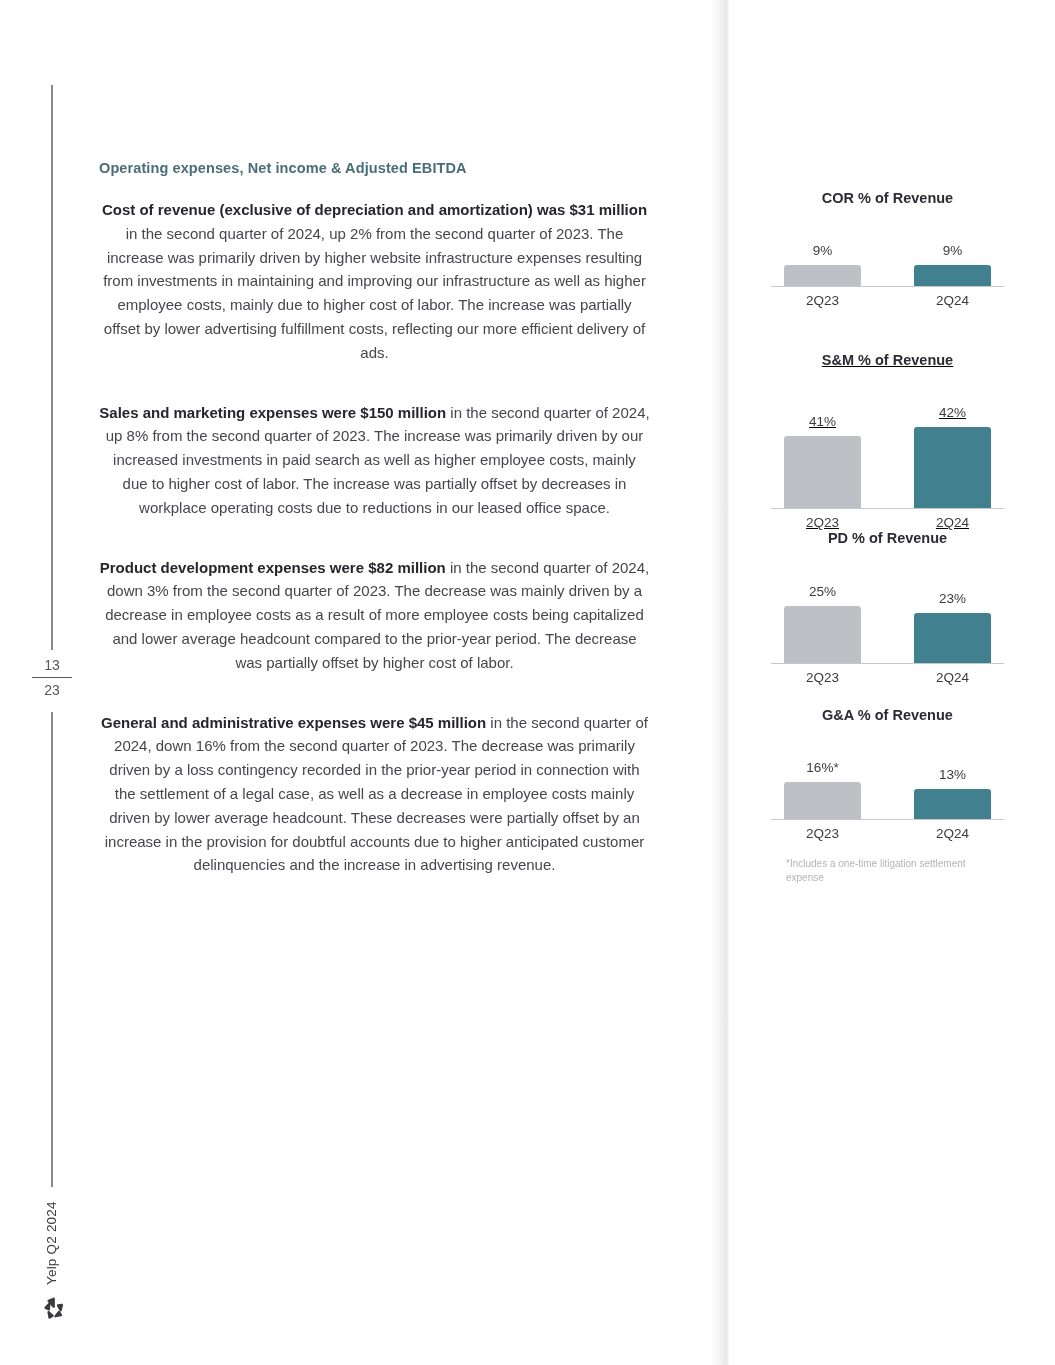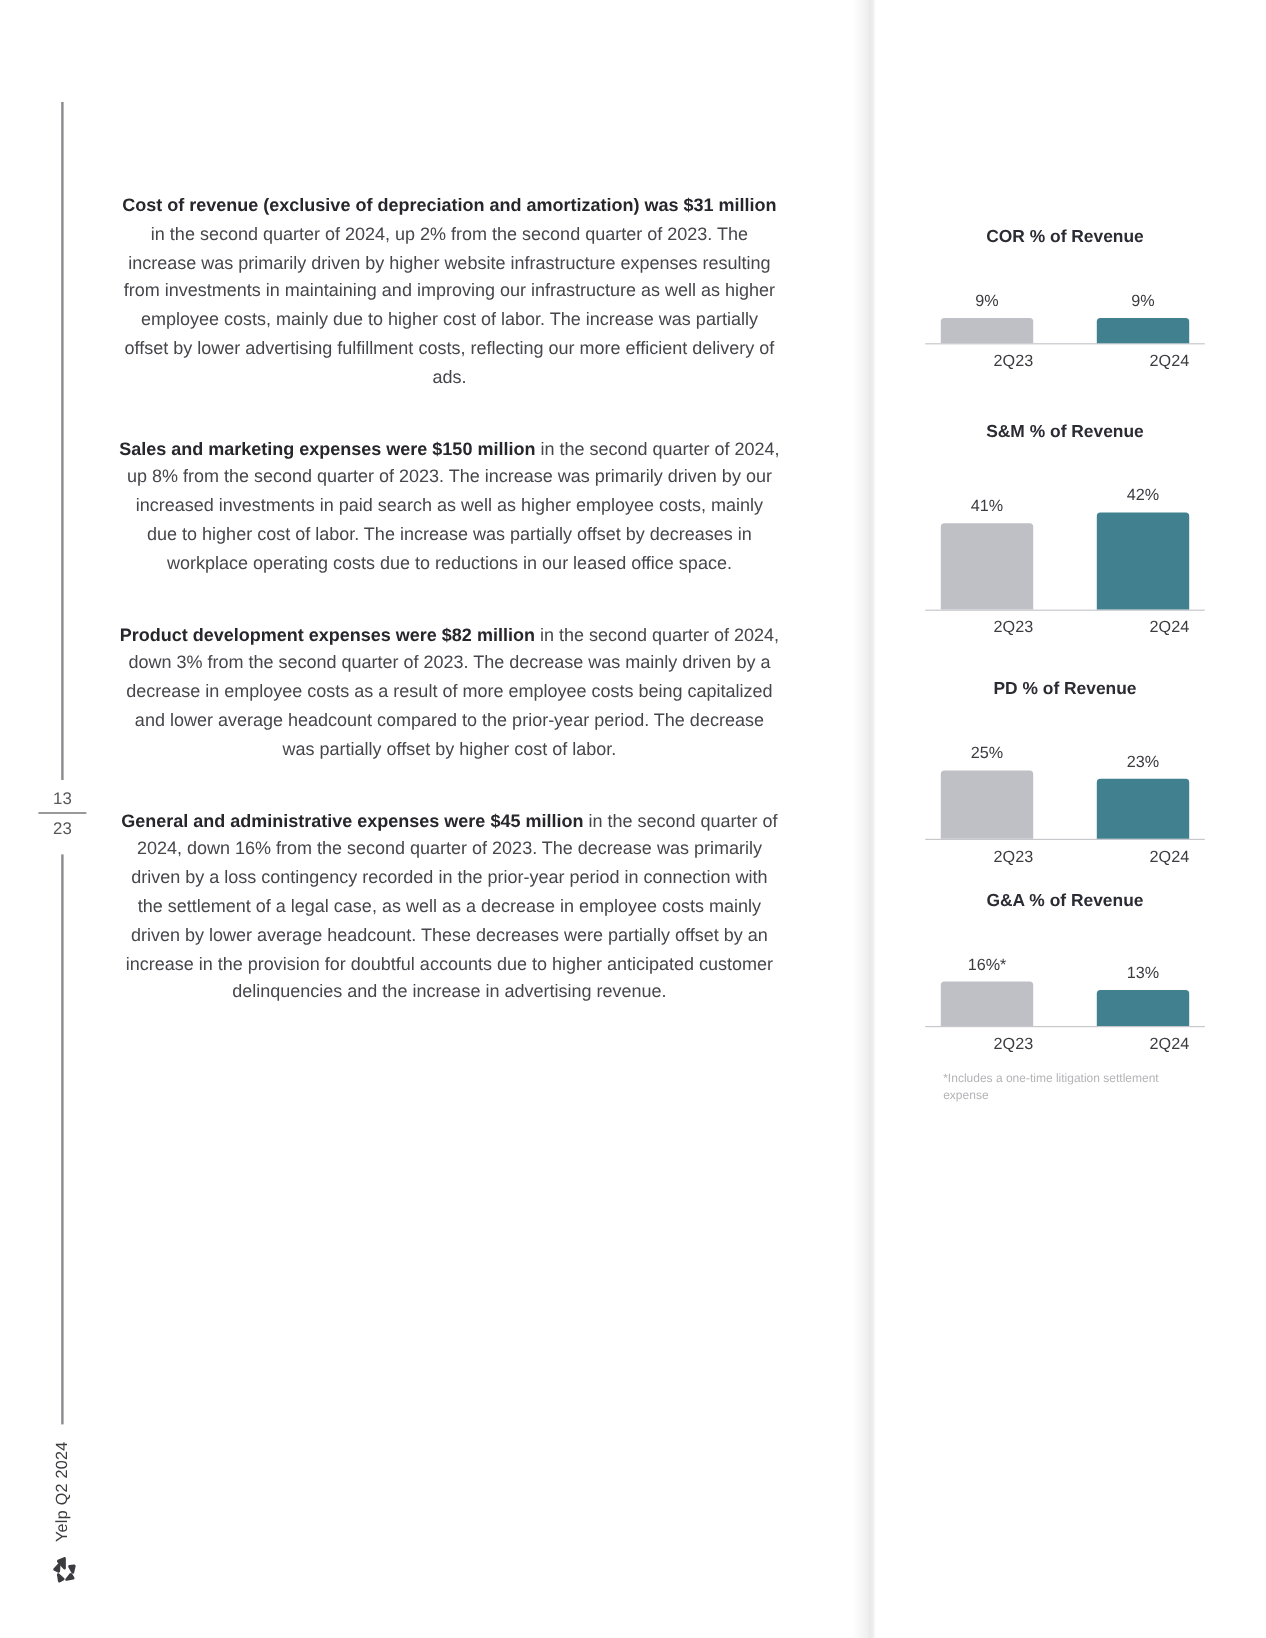--- a/index.html
+++ b/index.html
@@ -185,21 +185,21 @@
   .chart-xlabels {
     display: flex;
     justify-content: space-between;
     padding: 0 13px;
     box-sizing: border-box;
     width: 233px;
     margin-top: 6px;
   }
   .chart-xlabels span {
     width: 77px;
-    text-align: right;
+    text-align: center;
     font-size: 13.5px;
     color: #3b3b40;
   }
   #chart-footnote {
     width: 215px;
     margin: 16px auto 0 26px;
     font-size: 10px;
     line-height: 14px;
     color: #b4b4b8;
   }
@@ -231,20 +231,21 @@
         <path d="M15.1 4.2 c0.9 -0.5 1.9 0.2 1.9 1.2 l0 9.2 c0 1.2 -1.5 1.8 -2.3 0.9 L8.9 8.9 c-0.6 -0.7 -0.4 -1.8 0.4 -2.2 z"></path>
         <path d="M6.0 17.0 c-1.0 -0.2 -1.4 -1.4 -0.7 -2.1 l4.4 -4.6 c0.8 -0.9 2.3 -0.2 2.2 1.0 l-0.4 6.3 c0 0.9 -0.8 1.5 -1.7 1.3 z"></path>
         <path d="M11.6 28.0 c-0.8 0.6 -1.9 0.1 -2.1 -0.9 l-1.0 -6.2 c-0.2 -1.2 1.2 -2.0 2.1 -1.2 l4.7 4.2 c0.7 0.6 0.6 1.7 -0.2 2.2 z"></path>
         <path d="M25.0 23.4 c0.6 0.8 0.2 1.9 -0.8 2.1 l-6.2 1.2 c-1.2 0.2 -2.1 -1.1 -1.3 -2.1 l3.9 -4.9 c0.6 -0.7 1.7 -0.7 2.2 0.1 z"></path>
         <path d="M24.6 11.2 c1.0 -0.3 1.9 0.6 1.7 1.6 l-1.4 6.1 c-0.3 1.2 -1.9 1.4 -2.5 0.3 l-3.0 -5.5 c-0.4 -0.8 0 -1.8 0.9 -2.0 z"></path>
       </g>
     </svg>
   </div>
 
   <div id="text-column">
+    <h2 id="section-heading">Operating expenses, Net income &amp; Adjusted EBITDA</h2>
 
     <p class="body-paragraph">
       <b>Cost of revenue (exclusive of depreciation and amortization) was $31 million</b><span> in the second quarter of 2024, up 2% from the second quarter of 2023. The increase was primarily driven by higher website infrastructure expenses resulting from investments in maintaining and improving our infrastructure as well as higher employee costs, mainly due to higher cost of labor. The increase was partially offset by lower advertising fulfillment costs, reflecting our more efficient delivery of ads.</span>
     </p>
 
     <p class="body-paragraph">
       <b>Sales and marketing expenses were $150 million</b><span> in the second quarter of 2024, up 8% from the second quarter of 2023. The increase was primarily driven by our increased investments in paid search as well as higher employee costs, mainly due to higher cost of labor. The increase was partially offset by decreases in workplace operating costs due to reductions in our leased office space.</span>
     </p>
 
     <p class="body-paragraph">
@@ -272,21 +273,21 @@
           </div>
         </div>
         <div class="chart-axis"></div>
         <div class="chart-xlabels">
           <span>2Q23</span>
           <span>2Q24</span>
         </div>
       </div>
     </div>
 
-    <div class="chart-block" style="margin-bottom:36px;">
+    <div class="chart-block" style="text-decoration:underline;">
       <p class="chart-title">S&amp;M % of Revenue</p>
       <div class="chart-plot" style="margin-top:20px;">
         <div class="chart-bars" style="height:120px;">
           <div class="bar-slot">
             <span class="bar-value">41%</span>
             <div class="bar-rect prior" style="height:72px;"></div>
           </div>
           <div class="bar-slot">
             <span class="bar-value">42%</span>
             <div class="bar-rect current" style="height:81px;"></div>

